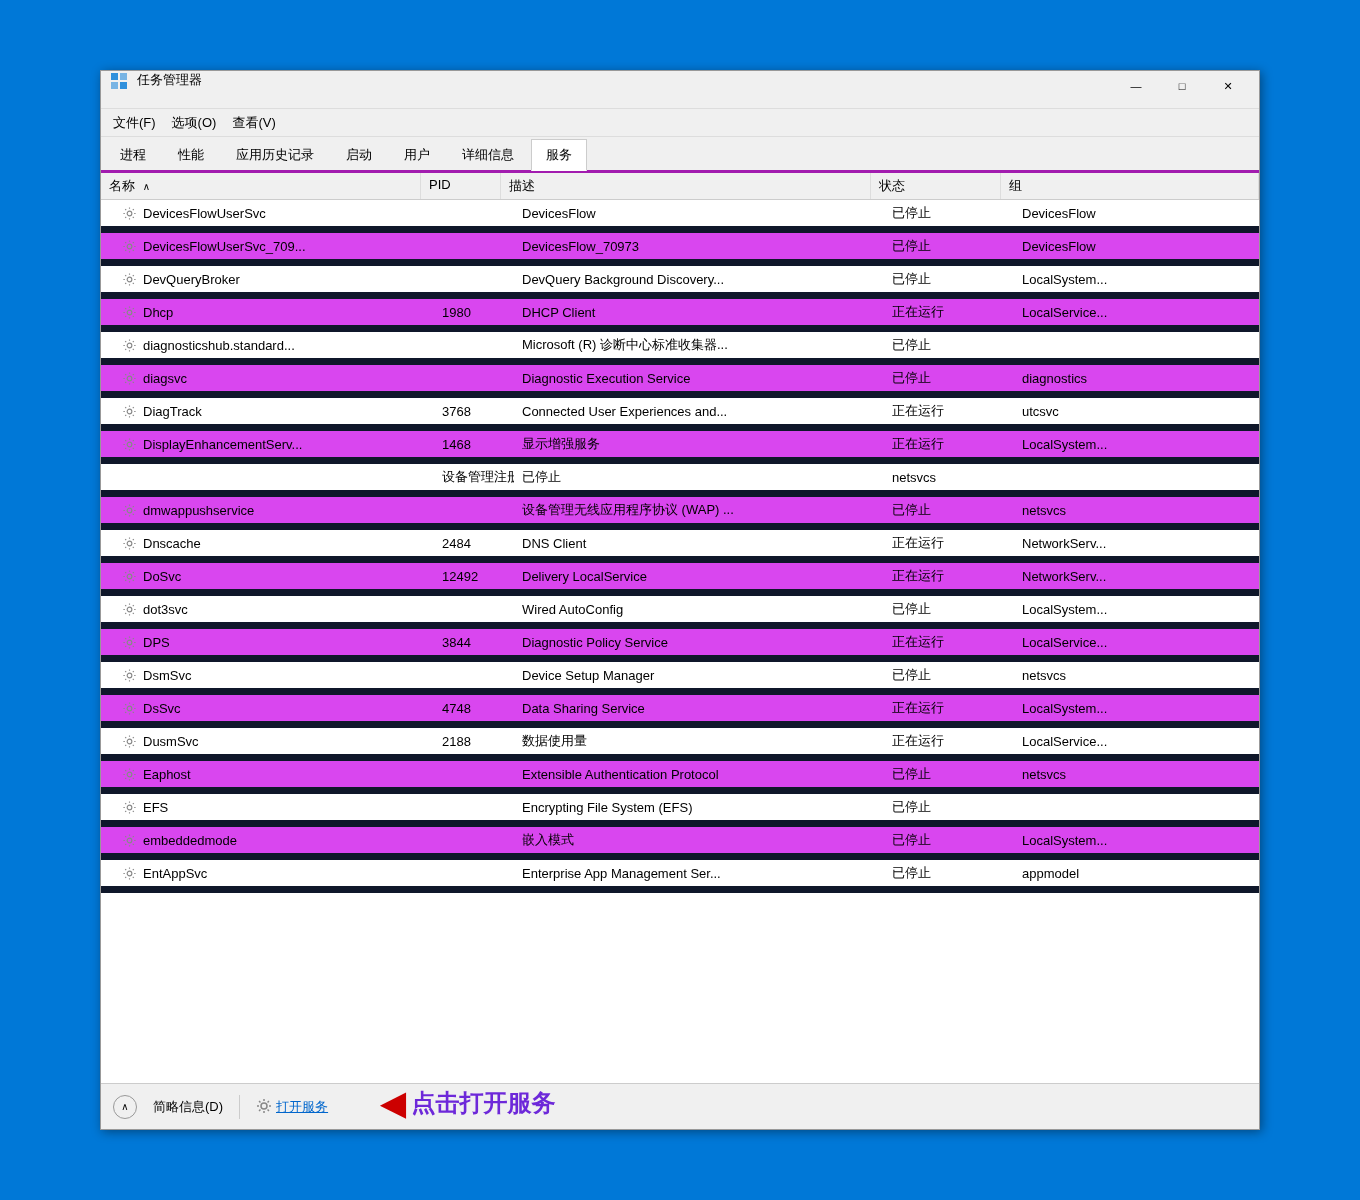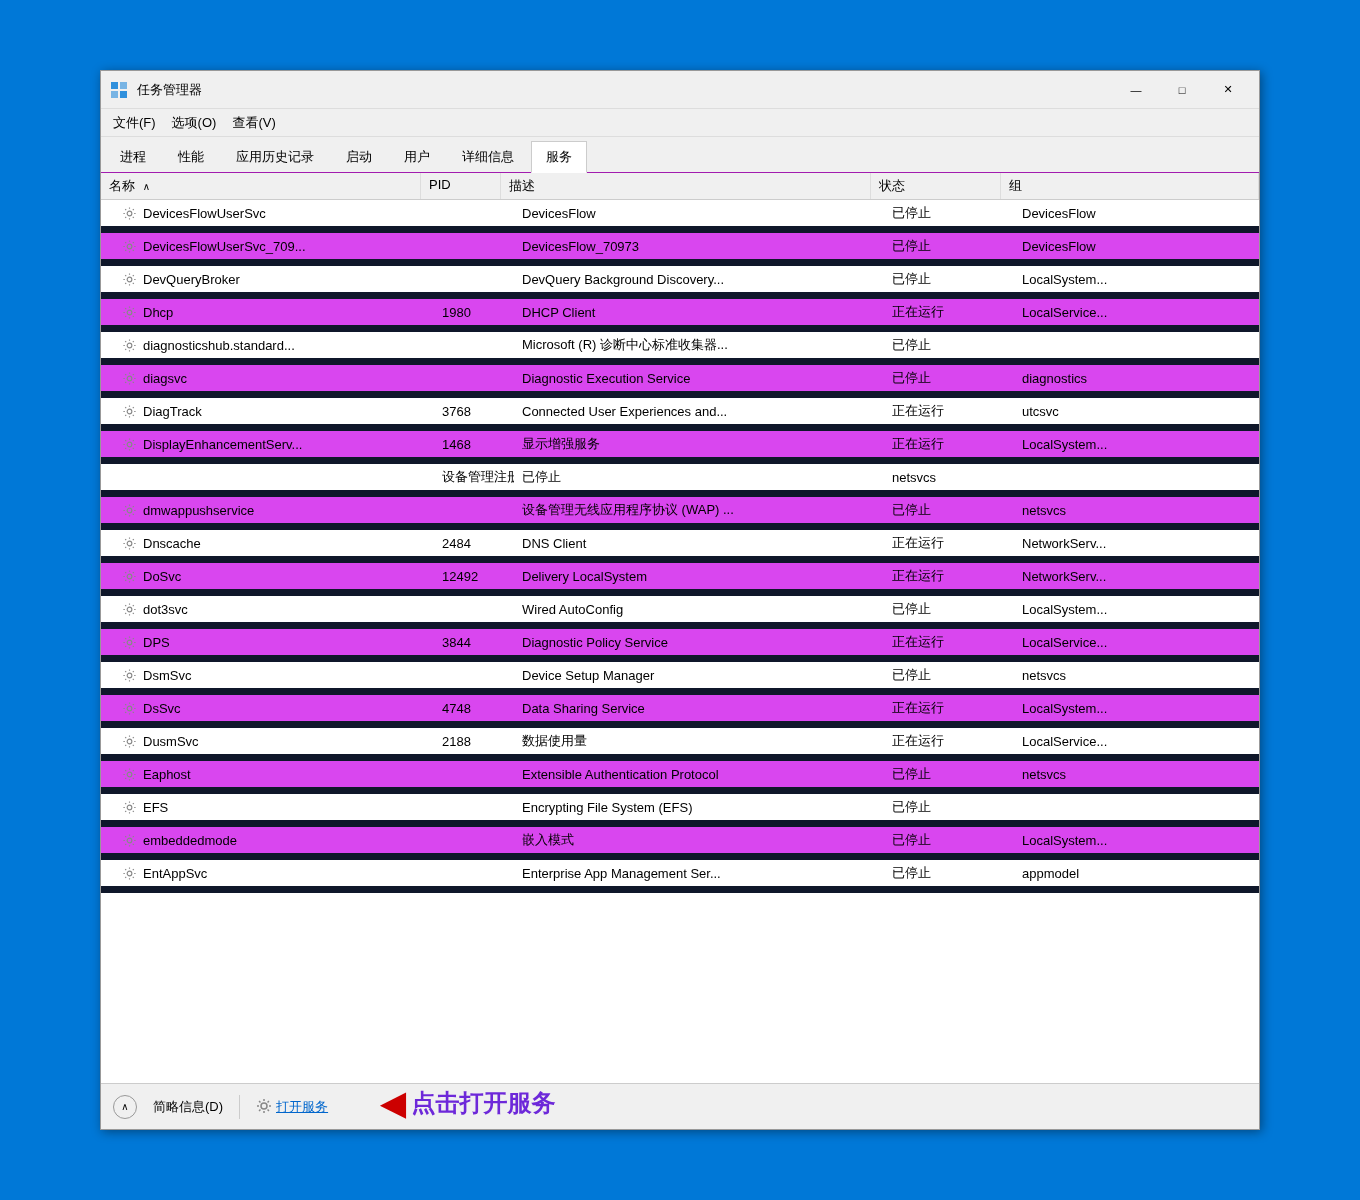--- a/index.html
+++ b/index.html
@@ -20,21 +20,21 @@
       height: 1060px;
       border: 1px solid #999;
       box-shadow: 2px 2px 10px rgba(0,0,0,0.4);
       display: flex;
       flex-direction: column;
     }
     .title-bar {
       background: #f0f0f0;
       height: 38px;
       display: flex;
-      align-items: center;
+      align-items: flex-start;
       padding: 0 8px;
       border-bottom: 1px solid #ddd;
       flex-shrink: 0;
     }
     .title-bar-icon {
       width: 20px;
       height: 20px;
       margin-right: 8px;
       flex-shrink: 0;
     }
@@ -73,21 +73,21 @@
       cursor: pointer;
       font-size: 13px;
       color: #000;
     }
     .tab-bar {
       height: 36px;
       display: flex;
       align-items: flex-end;
       padding: 0 4px;
       background: #f0f0f0;
-      border-bottom: 1px solid #a21caf;
+      border-bottom: 3px solid #a21caf;
       flex-shrink: 0;
     }
     .tab {
       padding: 6px 14px;
       cursor: pointer;
       font-size: 13px;
       color: #000;
       border: 1px solid transparent;
       border-bottom: none;
       margin-right: 2px;
@@ -387,21 +387,21 @@
   </div>
         <div class="table-row alt">
     <div class="td">
       <svg width="15" height="15" viewBox="0 0 16 16">
     <circle cx="8" cy="8" r="2.5" fill="none" stroke="#888" stroke-width="1.2"></circle>
     <path d="M8 1.5v1.5M8 13v1.5M1.5 8H3M13 8h1.5M3.4 3.4l1.1 1.1M11.5 11.5l1.1 1.1M3.4 12.6l1.1-1.1M11.5 4.5l1.1-1.1" stroke="#888" stroke-width="1.2"></path>
   </svg>
       <span>DoSvc</span>
     </div>
     <div class="td">12492</div>
-    <div class="td">Delivery LocalSystem</div>
+    <div class="td">Delivery LocalService</div>
     <div class="td status-running">正在运行</div>
     <div class="td">NetworkServ...</div>
   </div>
         <div class="table-row">
     <div class="td">
       <svg width="15" height="15" viewBox="0 0 16 16">
     <circle cx="8" cy="8" r="2.5" fill="none" stroke="#888" stroke-width="1.2"></circle>
     <path d="M8 1.5v1.5M8 13v1.5M1.5 8H3M13 8h1.5M3.4 3.4l1.1 1.1M11.5 11.5l1.1 1.1M3.4 12.6l1.1-1.1M11.5 4.5l1.1-1.1" stroke="#888" stroke-width="1.2"></path>
   </svg>
       <span>dot3svc</span>

